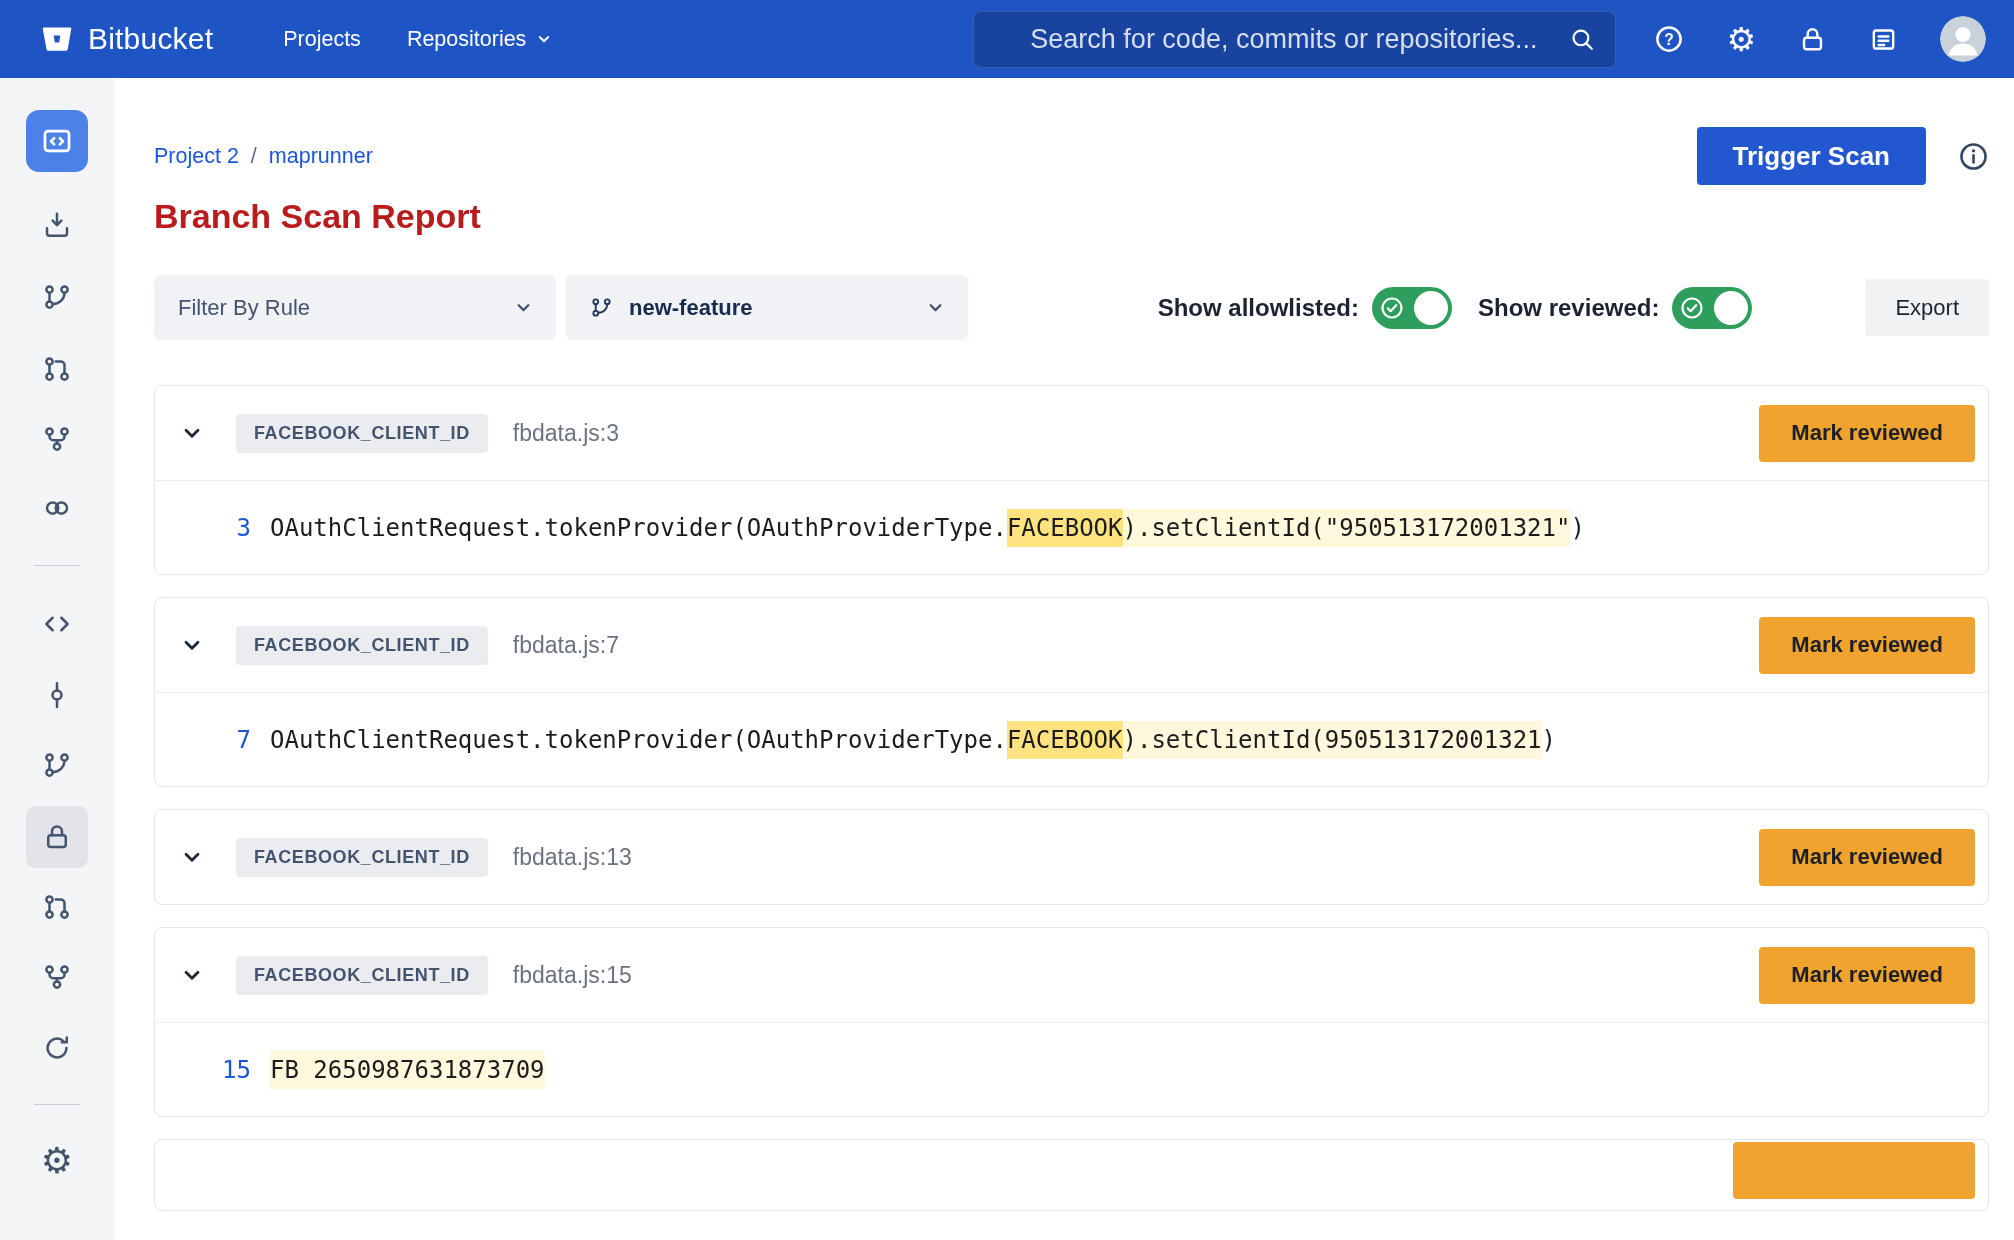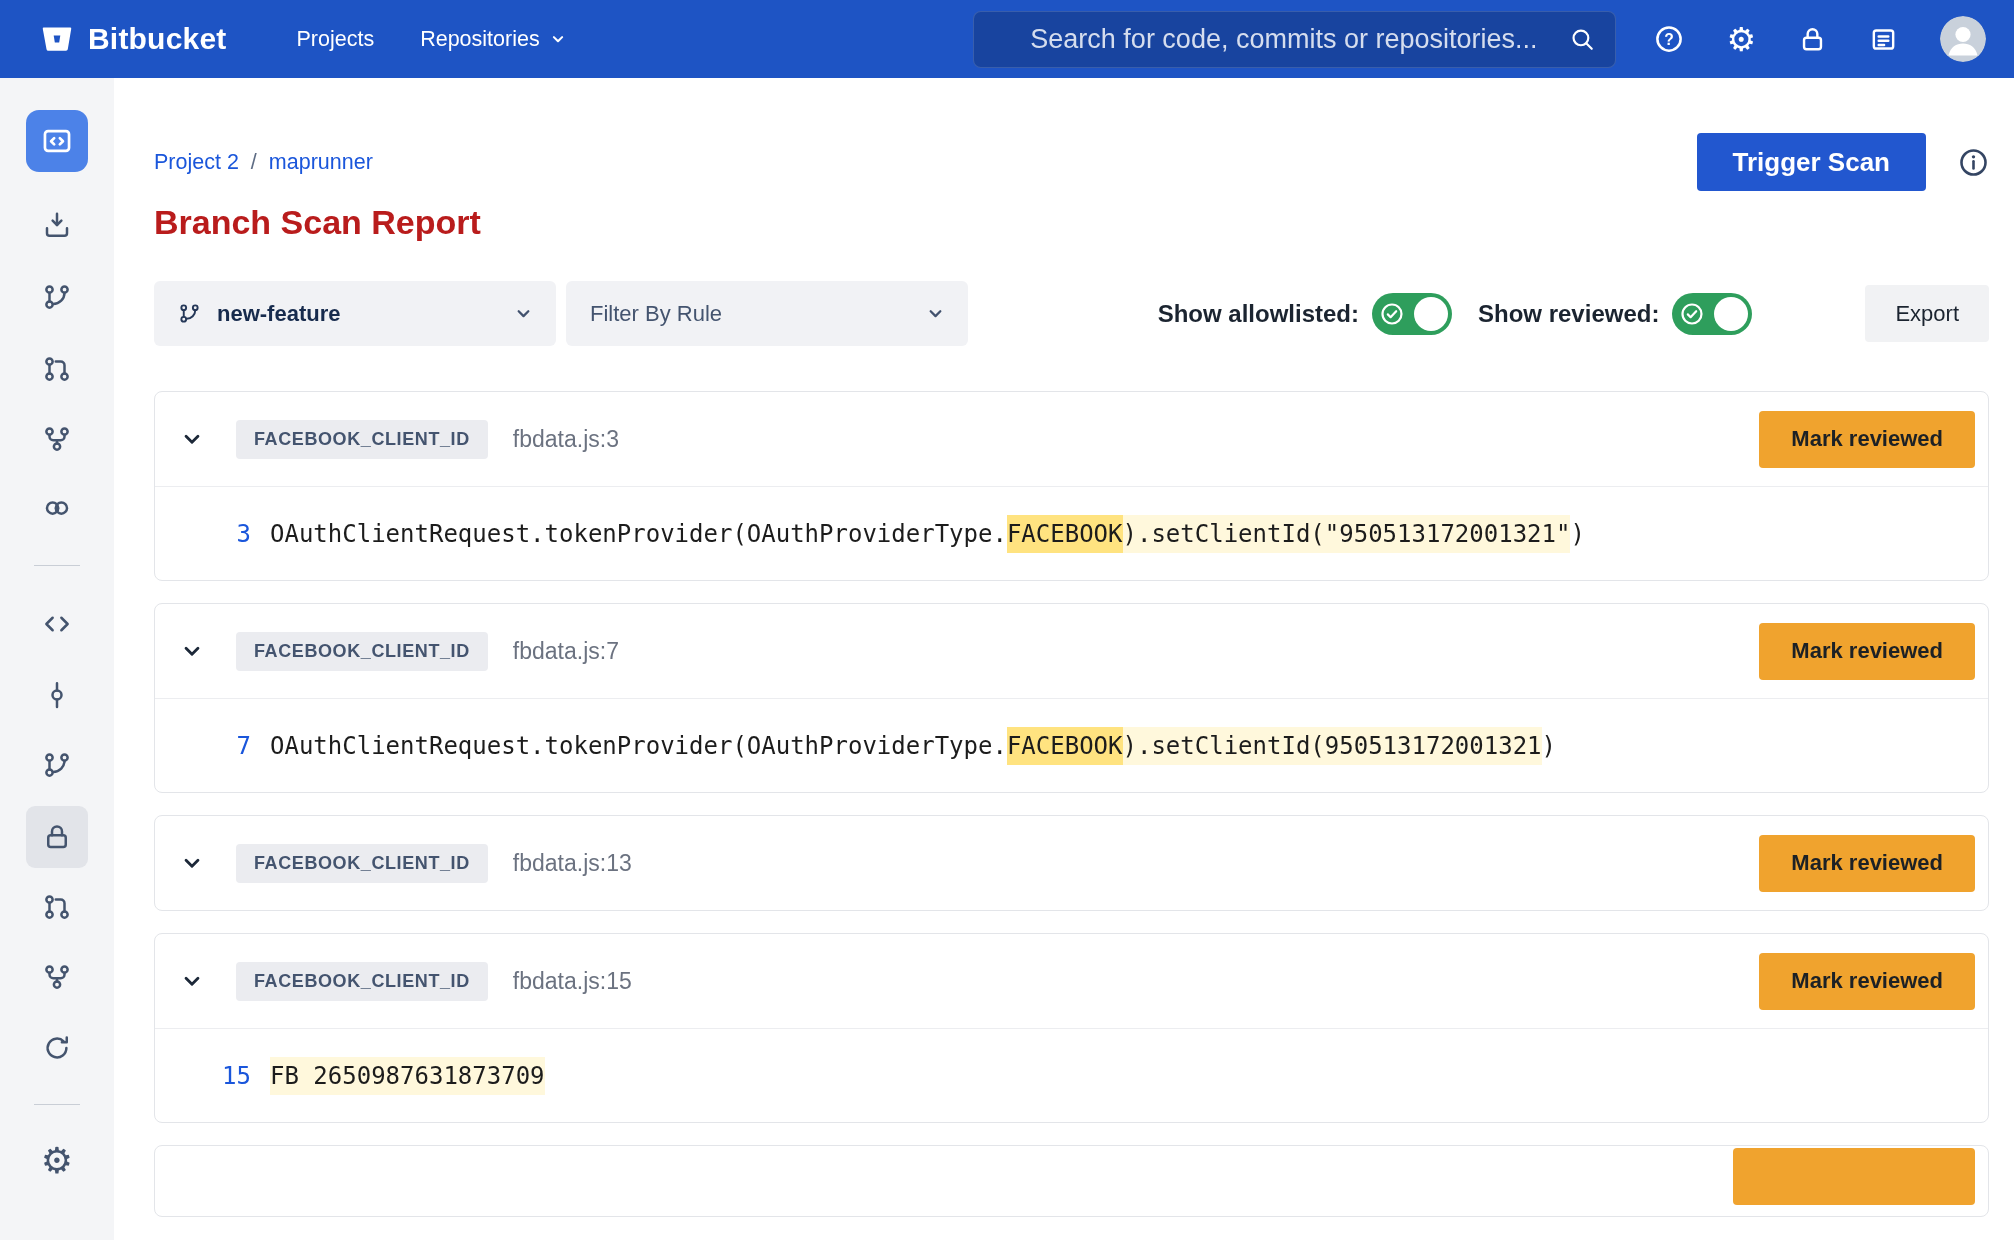--- a/index.html
+++ b/index.html
@@ -8,21 +8,21 @@
 
   
   .ic { fill:none; stroke:currentColor; stroke-width:2; stroke-linecap:round; stroke-linejoin:round; display:block; }
   .ic .dot { fill:currentColor; stroke:none; }
   .glyph { font-family:"DejaVu Sans", sans-serif; line-height:1; display:block; }
 
   
   .topnav { position:fixed; top:0; left:0; width:2014px; height:78px; background:#1E54C4;
             display:flex; align-items:center; padding:0 28px 0 39px; color:#fff; z-index:10; }
   .brand { display:flex; align-items:center; gap:13px; cursor:pointer; }
-  .brand-name { font-size:30px; font-weight:700; letter-spacing:.2px; }
+  .brand-name { font-size:30px; font-weight:400; letter-spacing:.2px; }
   .nav-menu { display:flex; align-items:center; margin-left:70px; gap:46px; }
   .nav-item { font-size:21.5px; font-weight:400; display:flex; align-items:center; gap:9px; cursor:pointer; }
   .nav-search { margin-left:auto; width:643px; height:57px; background:rgba(9,30,66,.28);
                 border:1px solid rgba(255,255,255,.14); border-radius:8px;
                 display:flex; align-items:center; padding:0 20px 0 24px; }
   .nav-search input { flex:1; background:transparent; border:none; outline:none; color:#fff;
                       font-size:27px; font-family:inherit;text-align:center; }
   .nav-search input::placeholder { color:rgba(255,255,255,.82); }
   .nav-icons { display:flex; align-items:center; gap:42px; margin-left:38px; }
   .nav-icons > * { cursor:pointer; }
@@ -31,21 +31,21 @@
   
   .sidebar { position:fixed; top:78px; left:0; width:114px; height:1162px; background:#F4F5F7; }
   .sb-item { position:absolute; left:50%; transform:translateX(-50%); width:44px; height:44px;
              display:flex; align-items:center; justify-content:center; color:#44546E; cursor:pointer; }
   .sb-tile { width:62px; height:62px; border-radius:13px; background:#4C82E8; color:#fff; }
   .sb-selected { width:62px; height:62px; border-radius:9px; background:#E2E4E9; }
   .sb-divider { position:absolute; left:50%; transform:translateX(-50%); width:46px; height:1px; background:#C9CED6; }
 
   
   .main { position:fixed; top:78px; left:114px; width:1900px; height:1162px; background:#fff;
-          padding:10px 25px 0 40px; overflow:hidden; }
+          padding:4px 25px 0 40px; overflow:hidden; }
 
   .page-header { margin-top:45px; height:58px; display:flex; align-items:center; }
   .breadcrumb { display:flex; align-items:center; gap:12px; font-size:21.5px; }
   .crumb { color:#1A56DB; cursor:pointer; }
   .crumb-sep { color:#5E6C84; }
   .btn-trigger { margin-left:auto; height:58px; padding:0 36px; background:#2257CF; color:#fff;
                  font-size:26px; font-weight:700; border:none; border-radius:4px;
                  font-family:inherit; cursor:pointer; }
   .info-btn { margin-left:32px; color:#344563; cursor:pointer; }
 
@@ -268,39 +268,39 @@
         <circle cx="12" cy="12" r="9.3"></circle>
           <path d="M12 11v5.6"></path>
           <circle class="dot" cx="12" cy="7.6" r="1.3"></circle>
       </svg>
     </span>
   </div>
 
   <h1 class="page-title">Branch Scan Report</h1>
 
   <div class="toolbar">
+    <div class="dropdown dd-rule">
+      <span class="dd-label">Filter By Rule</span>
+      <svg class="ic dd-chev" viewBox="0 0 24 24" width="21" height="21" style="stroke-width:2.6">
+          <path d="m6.5 9.5 5.5 5.5 5.5-5.5"></path>
+        </svg>
+    </div>
     <div class="dropdown dd-branch">
       <svg class="ic" viewBox="0 0 24 24" width="23" height="23" style="color:#253858">
         <circle cx="6" cy="6" r="2.5"></circle>
           <circle cx="6" cy="18" r="2.5"></circle>
           <circle cx="18" cy="6" r="2.5"></circle>
         <path d="M6 8.5v7"></path>
           <path d="M18 8.5a9 9 0 0 1-9 9"></path>
       </svg>
       <span class="dd-label">new-feature</span>
       <svg class="ic dd-chev" viewBox="0 0 24 24" width="21" height="21" style="stroke-width:2.6">
           <path d="m6.5 9.5 5.5 5.5 5.5-5.5"></path>
         </svg>
     </div>
-    <div class="dropdown dd-rule">
-      <span class="dd-label">Filter By Rule</span>
-      <svg class="ic dd-chev" viewBox="0 0 24 24" width="21" height="21" style="stroke-width:2.6">
-          <path d="m6.5 9.5 5.5 5.5 5.5-5.5"></path>
-        </svg>
-    </div>
 
     <div class="toggles">
       <span class="toggle-label">Show allowlisted:</span>
       <span class="toggle">
         <svg class="ic check" viewBox="0 0 24 24" width="24" height="24" style="stroke-width:2.2">
           <circle cx="12" cy="12" r="9.5"></circle>
             <path d="m7.8 12.4 2.8 2.8 5.6-6"></path>
         </svg>
         <span class="knob"></span>
       </span>

